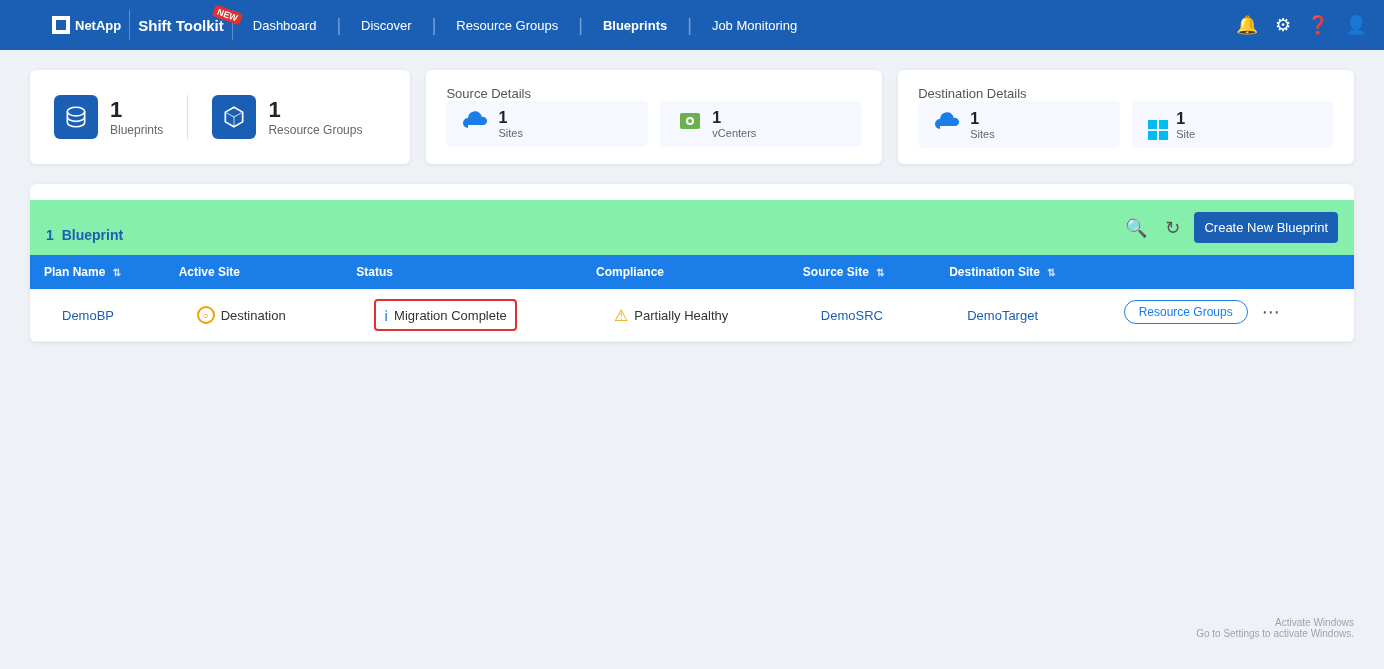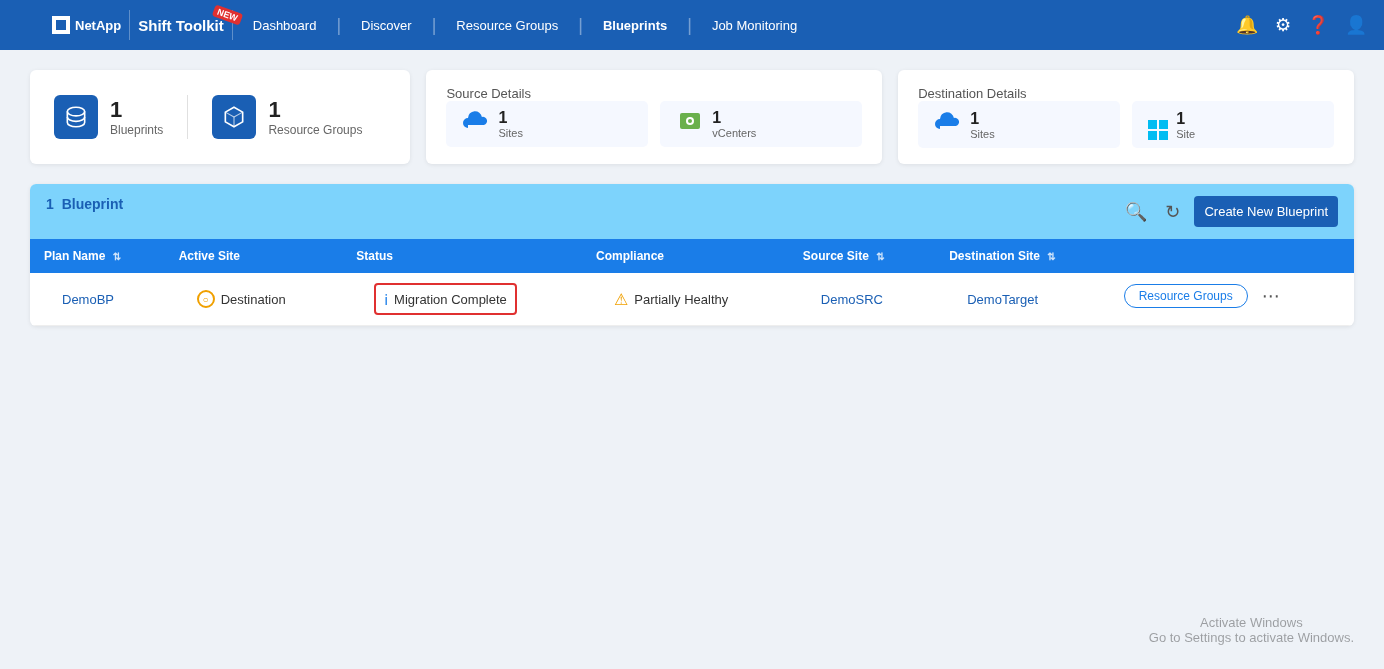--- a/index.html
+++ b/index.html
@@ -170,24 +170,25 @@
       font-size: 22px;
     }
     .detail-text { display: flex; flex-direction: column; }
     .detail-number { font-size: 16px; font-weight: 600; color: #222; }
     .detail-label { font-size: 11px; color: #666; }
 
     
     .table-section { background: white; border-radius: 6px; box-shadow: 0 1px 4px rgba(0,0,0,0.08); overflow: hidden; }
     .table-header {
       display: flex;
-      align-items: flex-start;
+      align-items: flex-end;
       justify-content: space-between;
       padding: 12px 16px;
-      background: #7dd3fc;
+      background: #86efac;
+      margin-top: 16px;
     }
     .blueprint-count { font-size: 14px; color: #333; }
     .blueprint-count span { color: #1a5fb4; font-weight: 600; margin-right: 4px; }
     .table-actions { display: flex; align-items: center; gap: 10px; }
     .icon-btn {
       background: none;
       border: none;
       cursor: pointer;
       font-size: 18px;
       color: #555;
@@ -284,25 +285,25 @@
       width: 20px;
       height: 20px;
     }
     .win-pane { background: #00a1f1; }
     .win-pane:nth-child(2) { background: #00a1f1; }
     .win-pane:nth-child(3) { background: #00a1f1; }
     .win-pane:nth-child(4) { background: #00a1f1; }
 
     .activate-windows {
       position: fixed;
-      bottom: 24px;
+      bottom: 30px;
       right: 30px;
       color: rgba(0,0,0,0.35);
-      text-align: center;
-      font-size: 13px;
+      text-align: right;
+      font-size: 10px;
     }
   </style>
 </head>
 <body>
 
 <nav class="navbar">
   <div class="netapp-logo">
     <div class="netapp-square">
       <div class="netapp-square-inner"></div>
     </div>

